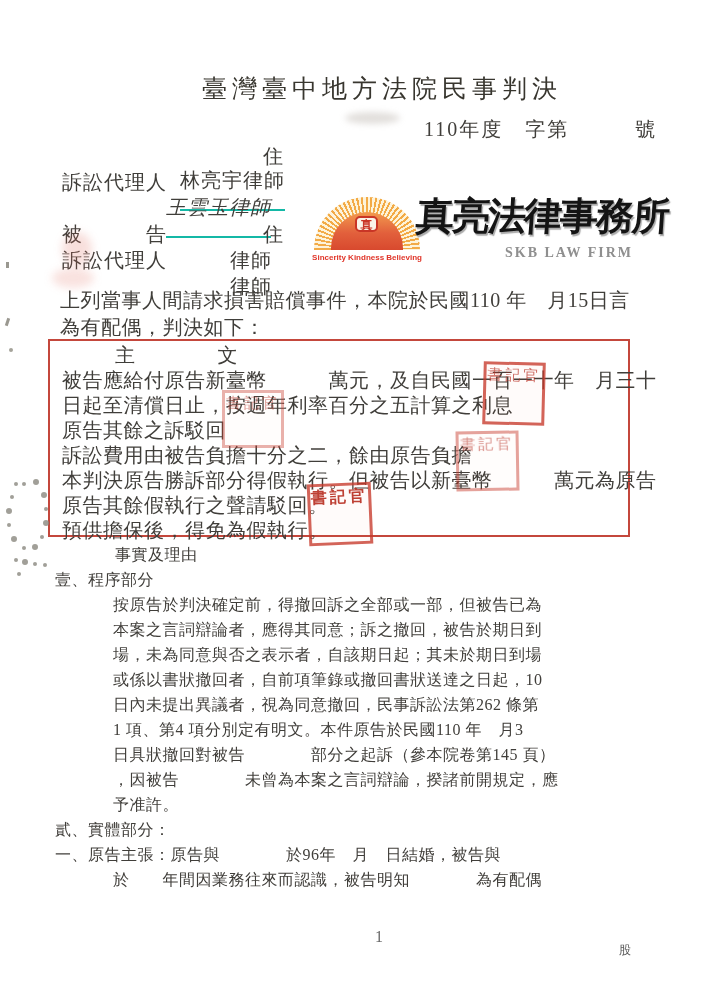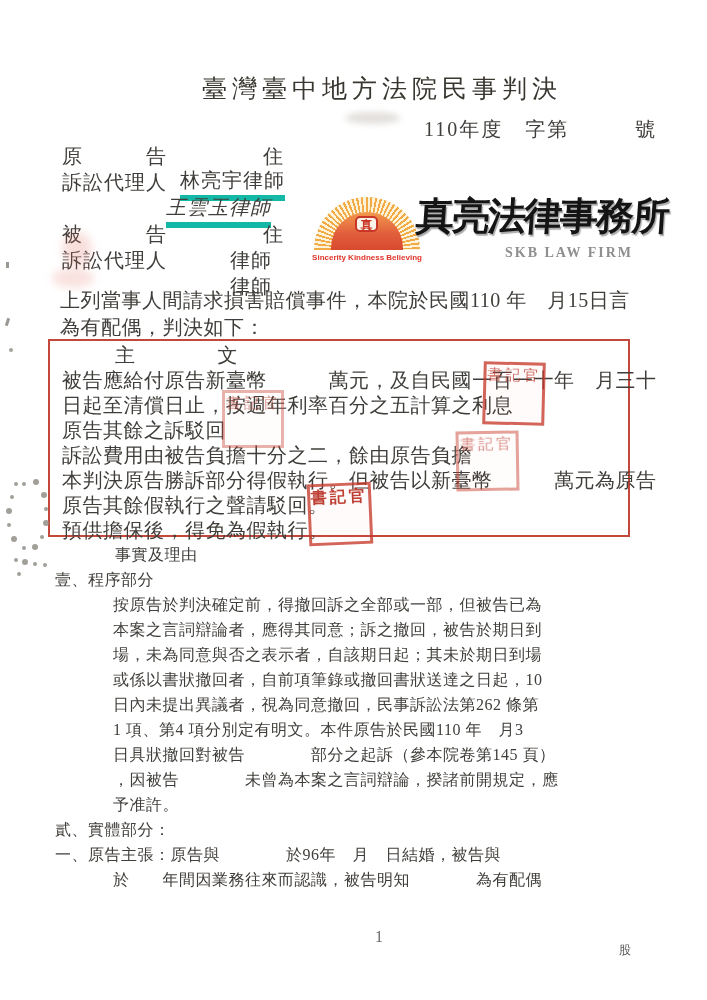--- a/index.html
+++ b/index.html
@@ -8,21 +8,21 @@
     background:#ffffff; overflow:hidden;
     font-family:"Liberation Serif","DejaVu Serif",serif;
     color:#403e3a;
   }
   .abs { position:absolute; white-space:pre; }
   .cjk { font-size:20px; letter-spacing:1px; }
 
   .doc-title { left:202px; top:72px; font-size:25px; letter-spacing:5px; color:#38362f; }
   .case-no   { left:424px; top:116px; font-size:20px; letter-spacing:2px; }
 
-  .underline-red { border-bottom:6px solid #14b8a6; padding-bottom:1px; }
+  .underline-red { border-bottom:2px solid #14b8a6; padding-bottom:15px; }
 
   
   .logo { position:absolute; left:313px; top:194px; width:350px; height:78px; }
   .sun  { position:absolute; left:0; top:3px; width:108px; height:68px; }
   .rays { position:absolute; left:1px; top:0; width:106px; height:53px;
           border-radius:53px 53px 0 0;
           background:repeating-conic-gradient(from -90deg at 50% 100%,
             rgba(242,166,60,.95) 0deg 2.4deg, rgba(253,242,214,.9) 2.4deg 5.2deg); }
   .dome { position:absolute; left:18px; top:15px; width:72px; height:38px;
           border-radius:36px 36px 0 0;
@@ -89,21 +89,20 @@
   .tick3 { position:absolute; left:9px; top:348px; width:4px; height:4px; background:#a5a39a; border-radius:50%; }
 </style>
 </head>
 <body>
 
 <div class="page">
 
   <div class="abs doc-title">臺灣臺中地方法院民事判決</div>
   <div class="abs case-no cjk">110年度　字第　　　號</div>
 
-  <div class="abs cjk" style="left:62px; top:143px;">原　　　告</div>
   <div class="abs cjk" style="left:263px; top:143px;">住</div>
 
   <div class="abs cjk" style="left:62px; top:169px;">訴訟代理人</div>
   <div class="abs cjk underline-red" style="left:180px; top:167px;">林亮宇律師</div>
   <div class="abs cjk underline-red" style="left:166px; top:194px;font-style:italic;">王雲玉律師</div>
 
   <div class="abs cjk" style="left:62px; top:221px;">被　　　告</div>
   <div class="abs cjk" style="left:263px; top:221px;">住</div>
 
   <div class="abs cjk" style="left:62px; top:247px;">訴訟代理人</div>

